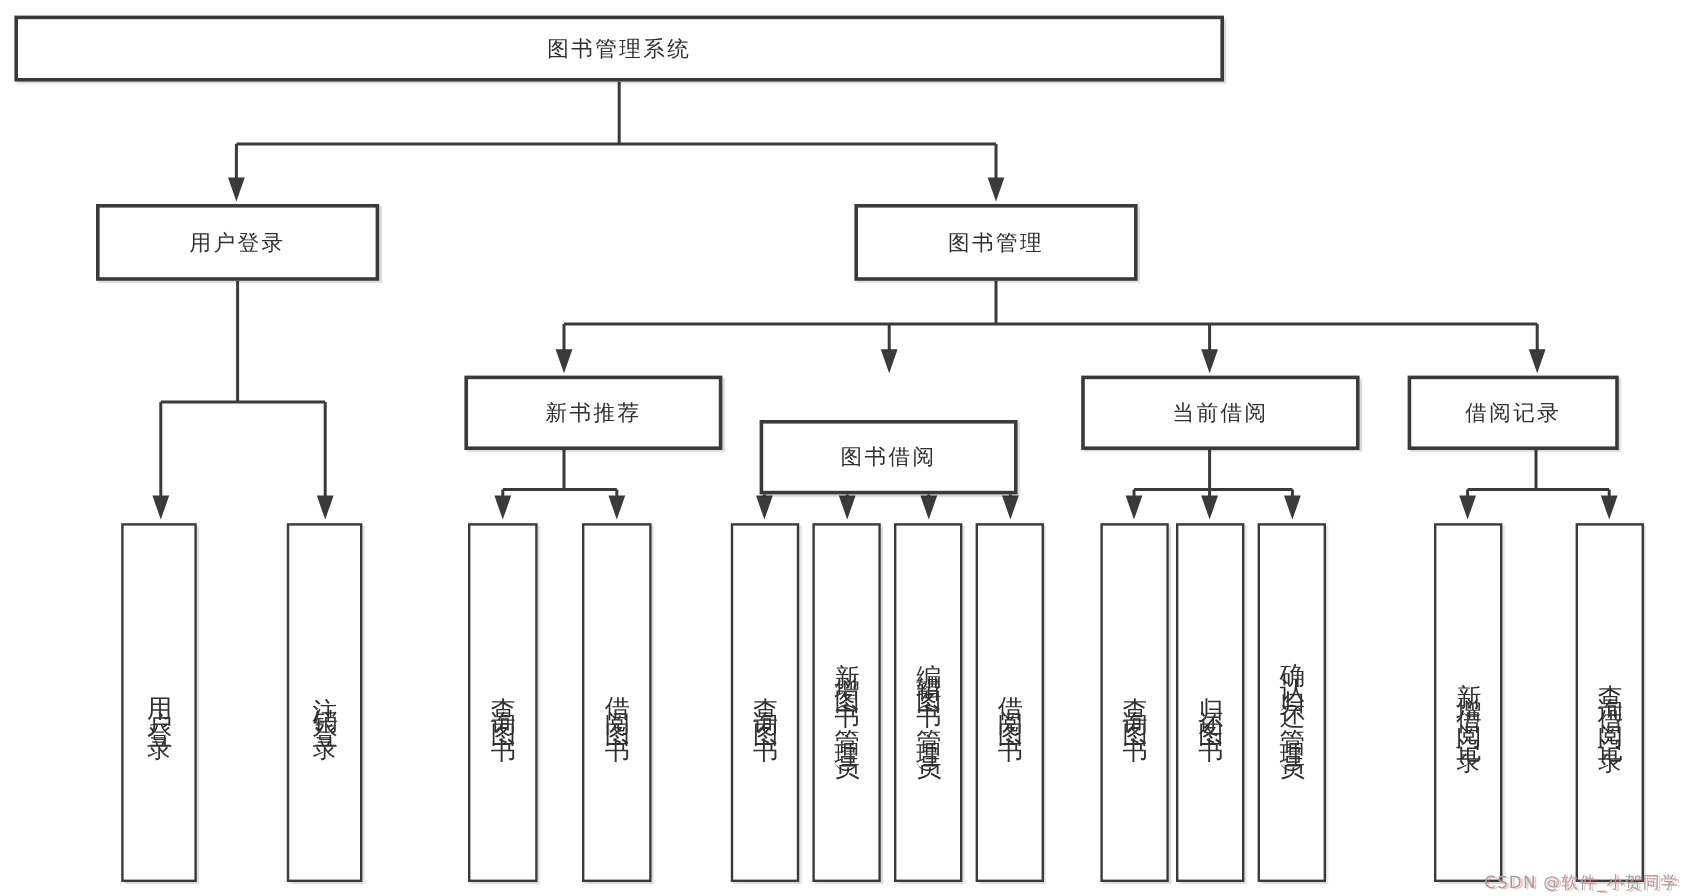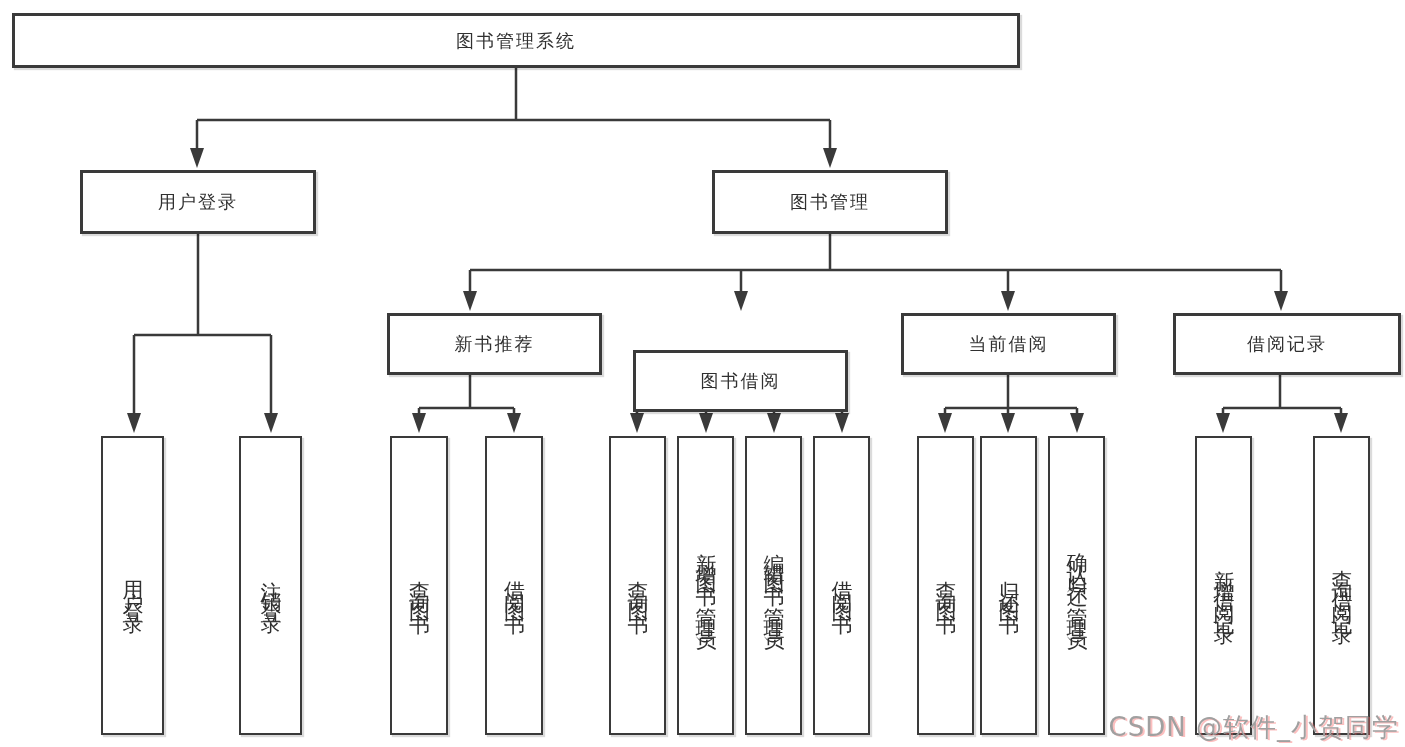--- a/index.html
+++ b/index.html
@@ -24,21 +24,21 @@
     display:flex;align-items:center;justify-content:center;
     box-shadow:2px 2px 1px rgba(0,0,0,0.14);
   }
   .vbox span{
     writing-mode:vertical-rl;text-orientation:mixed;
     font-size:21px;color:var(--text);letter-spacing:11px;
     line-height:1;white-space:nowrap;
   }
   .watermark{
     position:absolute;right:6px;bottom:2px;z-index:3;
-    font-size:26px;color:var(--wm);letter-spacing:1px;
+    font-size:14px;color:var(--wm);letter-spacing:1px;
     text-shadow:2px 1px 0 rgba(248,96,96,0.40);
     white-space:nowrap;
   }
 </style>
 </head>
 <body>
 
 <div class="canvas">
 
   <svg class="wires" width="1405" height="747" viewBox="0 0 1405 747">
@@ -81,22 +81,22 @@
     </g>
   </svg>
 
   <div class="hbox" style="left:12px;top:13px;width:1008px;height:55px;">图书管理系统</div>
 
   <div class="hbox" style="left:80px;top:170px;width:236px;height:64px;">用户登录</div>
   <div class="hbox" style="left:712px;top:170px;width:236px;height:64px;text-align:center;">图书管理</div>
 
   <div class="hbox" style="left:363px;top:313px;width:215px;height:62px;margin-left:24px;">新书推荐</div>
   <div class="hbox" style="left:633px;top:313px;width:215px;height:62px;margin-top:37px;">图书借阅</div>
-  <div class="hbox" style="left:901px;top:313px;width:215px;height:62px;">当前借阅</div>
-  <div class="hbox" style="left:1173px;top:313px;width:228px;height:62px;">借阅记录</div>
+  <div class="hbox" style="left:901px;top:313px;width:232px;height:62px;">当前借阅</div>
+  <div class="hbox" style="left:1173px;top:313px;width:176px;height:62px;">借阅记录</div>
 
   <div class="vbox" style="left:101px;top:436px;width:63px;height:299px;">
     <span>用户登录</span>
   </div>
   <div class="vbox" style="left:239px;top:436px;width:63px;height:299px;">
     <span>注销登录</span>
   </div>
 
   <div class="vbox" style="left:390px;top:436px;width:58px;height:299px;">
     <span>查询图书</span>

